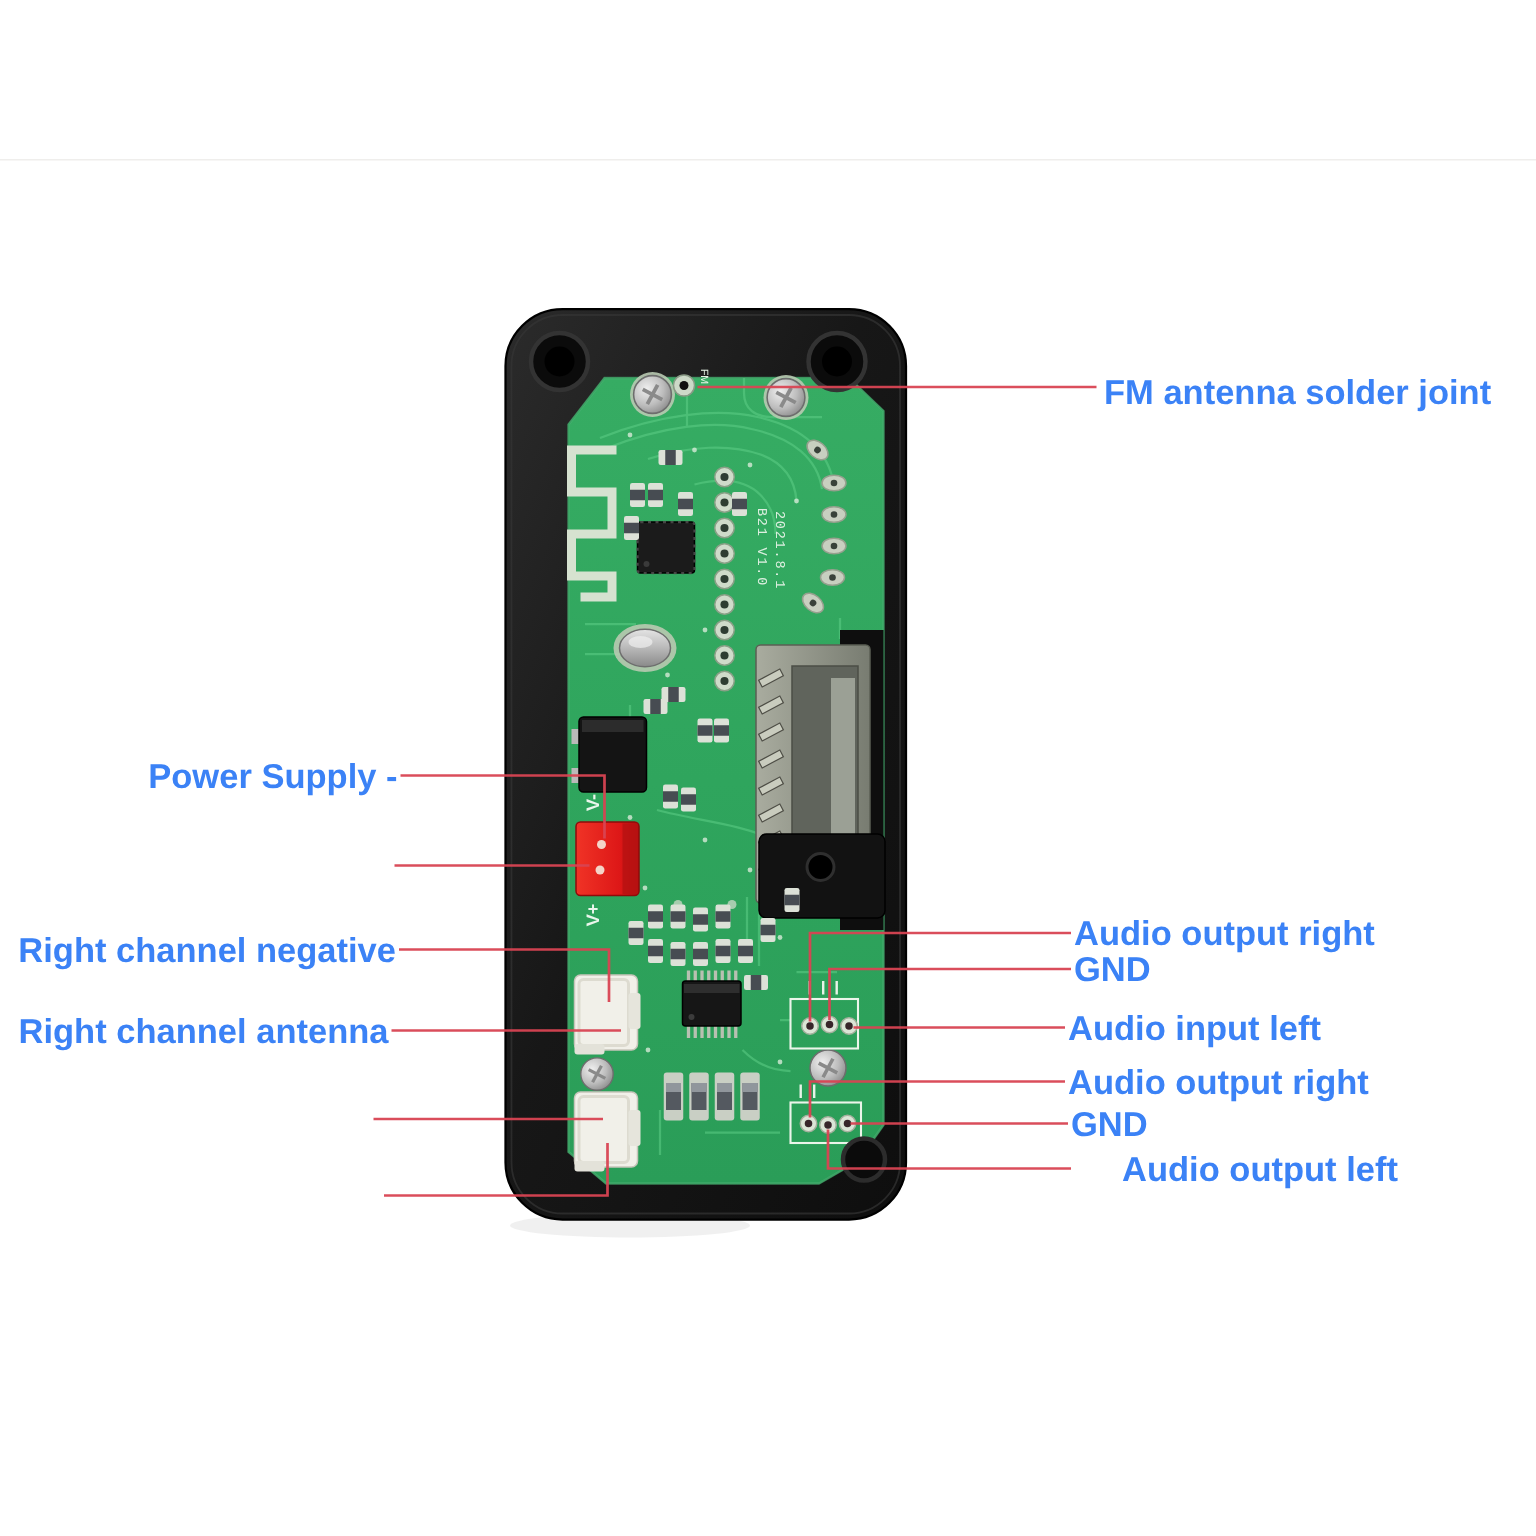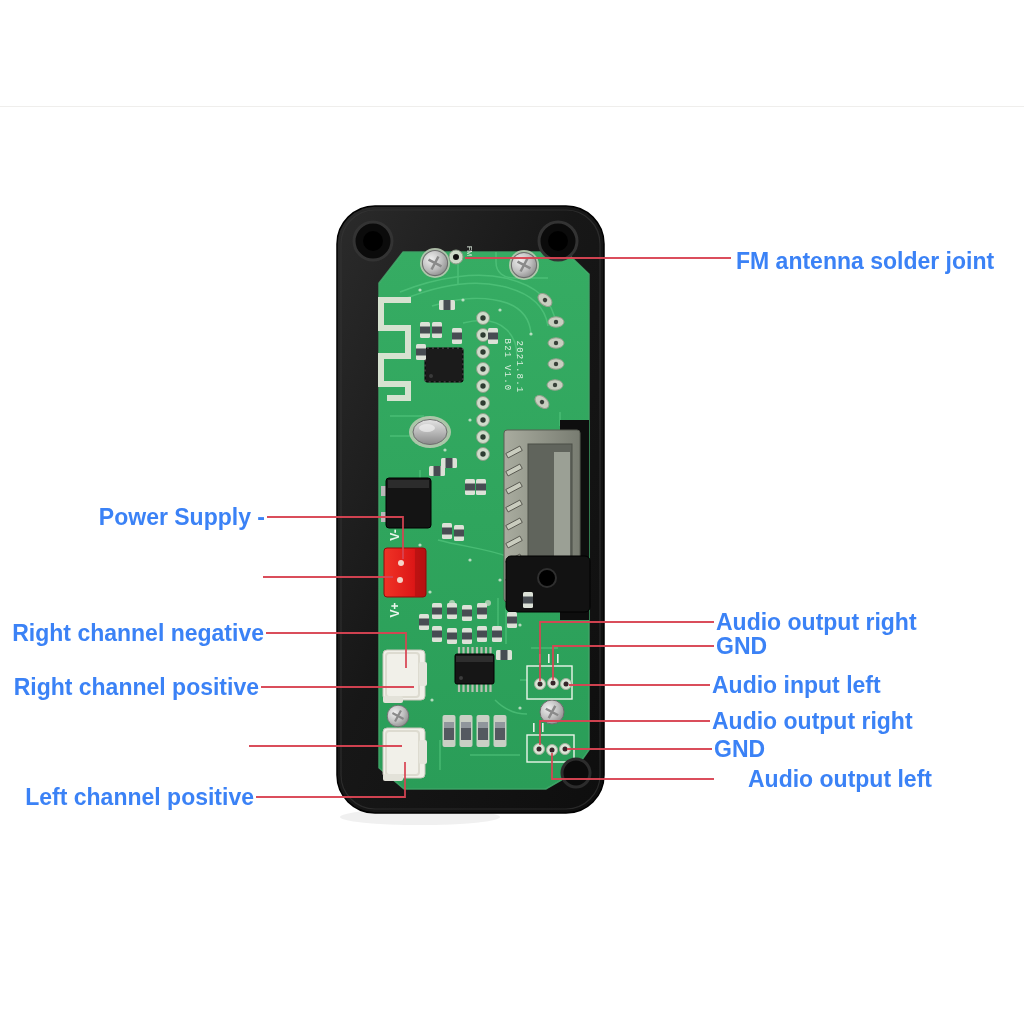--- a/index.html
+++ b/index.html
@@ -327,22 +327,21 @@
       <polyline points="710,721 540,721 540,745"></polyline>
       <polyline points="712,749 567,749"></polyline>
       <polyline points="714,779 552,779 552,753"></polyline>
     </g>
   </svg>
 
   <div class="lbl" style="left:736px;top:247px;">FM antenna solder joint</div>
 
   <div class="lbl lbl-left" style="width:265px;top:503px;">Power Supply -</div>
   <div class="lbl lbl-left" style="width:264px;top:619px;text-align:right;">Right channel negative</div>
-  <div class="lbl lbl-left" style="width:259px;top:673px;">Right channel positive</div>
-  <div class="lbl lbl-left" style="width:254px;top:783px;">Left channel positive</div>
+  <div class="lbl lbl-left" style="width:259px;top:673px;">Right channel antenna</div>
 
   <div class="lbl lbl-right" style="left:716px;top:608px;">Audio output right</div>
   <div class="lbl lbl-right" style="left:716px;top:632px;">GND</div>
   <div class="lbl lbl-right" style="left:712px;top:707px;">Audio output right</div>
   <div class="lbl lbl-right" style="left:712px;top:671px;">Audio input left</div>
   <div class="lbl lbl-right" style="left:714px;top:735px;">GND</div>
   <div class="lbl lbl-right" style="left:716px;top:765px;margin-left:32px;">Audio output left</div>
 </div>
 
 </body></html>

